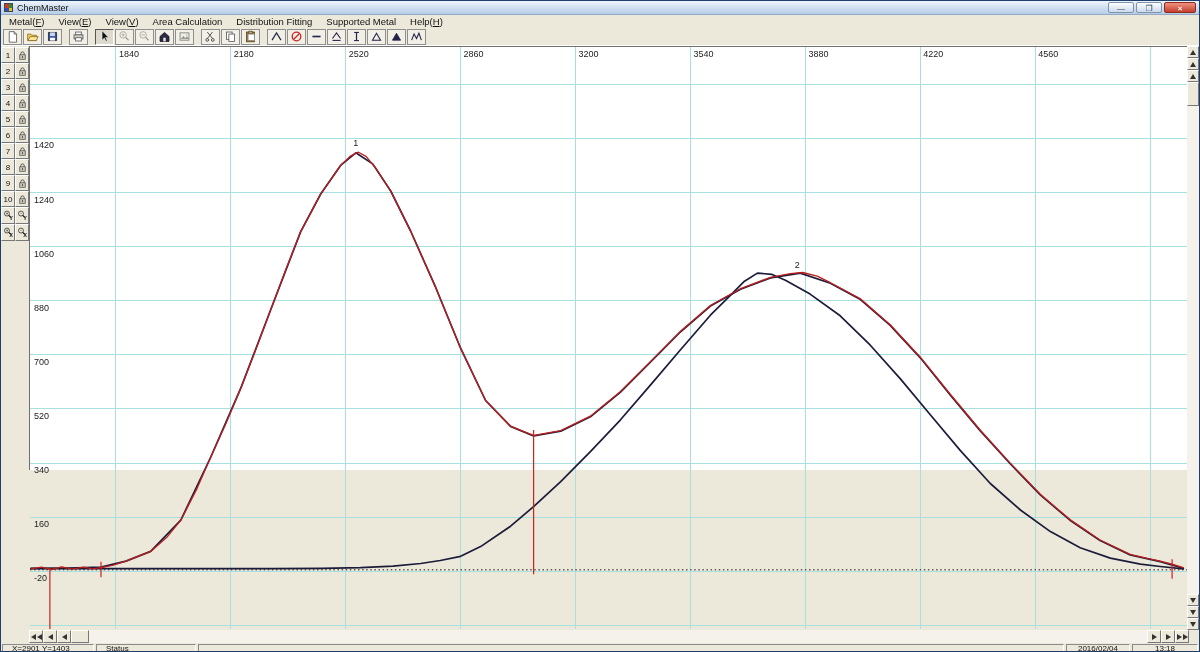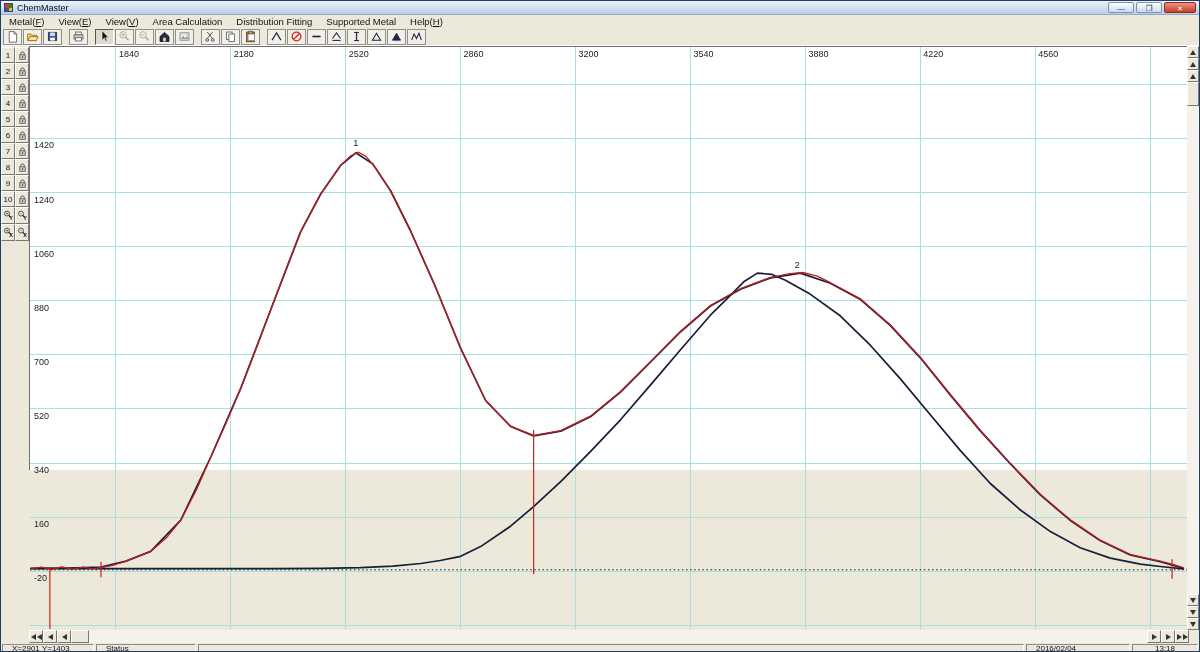--- a/index.html
+++ b/index.html
@@ -535,17 +535,17 @@
           <span class="tri tri-r"></span>
           <span class="tri tri-r"></span>
         </span>
       </button>
   </div>
 
   <div class="statusbar">
     <div class="panel" style="width:92px">X=2901 Y=1403</div>
     <div class="panel" style="width:100px">Status</div>
     <div class="panel grow"></div>
-    <div class="panel" style="width:104px;">2016/02/04</div>
+    <div class="panel" style="width:64px;text-align:center">2016/02/04</div>
     <div class="panel" style="width:66px;text-align:center">13:18</div>
   </div>
 
 </div>
 
 </body></html>

